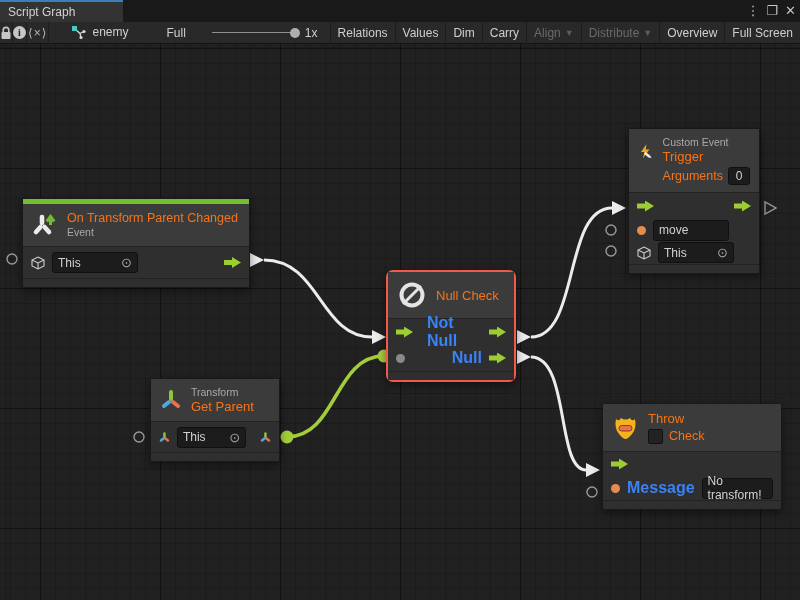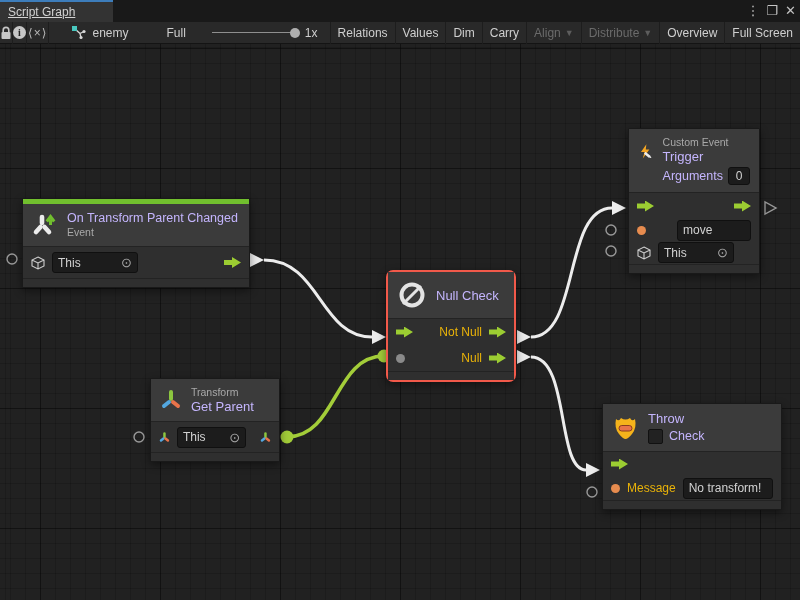--- a/index.html
+++ b/index.html
@@ -1,41 +1,41 @@
 <!DOCTYPE html>
 <html><head>
 <meta charset="utf-8">
 <style>
   html,body{margin:0;padding:0;background:#161616;width:800px;height:600px;overflow:hidden;
     font-family:"Liberation Sans",sans-serif;-webkit-font-smoothing:antialiased;}
   #app{position:relative;width:800px;height:600px;background:#161616;}
 
   
   #tabbar{position:absolute;left:0;top:0;width:800px;height:22px;background:#191919;}
-  #tab{position:absolute;left:0;top:0;width:113px;height:22px;background:#333;
+  #tab{position:absolute;left:0;top:0;width:123px;height:22px;background:#333;
     border-top:2px solid #3d7dbb;box-sizing:border-box;color:#d2d2d2;font-size:12px;
-    display:flex;align-items:center;padding-left:8px;text-decoration:underline;}
+    display:flex;align-items:center;padding-left:8px;}
   #winbtns{position:absolute;right:4px;top:0;height:22px;display:flex;align-items:center;gap:7px;color:#c4c4c4;}
   #winbtns span{font-size:13px;line-height:22px;cursor:default;}
   #menu-dots{font-size:14px;letter-spacing:0;}
 
   
   #toolbar{position:absolute;left:0;top:22px;width:800px;height:22px;background:#292929;
     border-bottom:1px solid #141414;box-sizing:border-box;display:flex;align-items:center;color:#cfcfcf;font-size:12px;}
   .sep{width:1px;height:22px;background:#1d1d1d;flex:0 0 1px;}
   .tbtn{height:22px;display:flex;align-items:center;justify-content:center;padding:0 7px;white-space:nowrap;}
   .tbtn.disabled{color:#6b6b6b;}
   .caret{font-size:9px;margin-left:4px;color:#8a8a8a;}
   .tbtn.disabled .caret{color:#5d5d5d;}
   #lock-btn{width:22px;padding:0;}
   #info-btn{width:26px;padding:0;}
   #code-btn{width:69px;padding:0;color:#b9b9b9;font-size:12px;letter-spacing:1px;}
   #info-circle{width:13px;height:13px;border-radius:50%;background:#c6c6c6;color:#232323;
     font-size:10px;font-weight:bold;display:flex;align-items:center;justify-content:center;font-family:"Liberation Serif",serif;}
-  #graph-ref{display:flex;align-items:center;gap:6px;margin-left:22px;}
+  #graph-ref{display:flex;gap:6px;margin-left:22px;}
   #zoom-group{display:flex;align-items:center;margin-left:38px;}
   #zoom-track{position:relative;width:84px;height:1px;background:#8f8f8f;margin-left:26px;}
   #zoom-thumb{position:absolute;right:-4px;top:-4.5px;width:10px;height:10px;border-radius:50%;background:#aeaeae;}
   #zoom-val{margin-left:9px;}
   #right-btns{margin-left:12px;display:flex;align-items:center;height:22px;flex:1;}
   #right-btns .tbtn{flex:0 0 auto;}
 
   
   #canvas{position:absolute;left:0;top:44px;width:800px;height:556px;background:#212121;
     background-image:
@@ -47,32 +47,32 @@
   #wires{position:absolute;left:0;top:0;width:800px;height:556px;z-index:1;}
 
   
   .node{position:absolute;z-index:2;background:#2f2f2f;border:1px solid #191919;border-radius:2px;
     box-shadow:0 3px 8px rgba(0,0,0,.45);color:#d6d6d6;}
   .node.selected{border:2px solid #f1594a;}
   .colorbar{height:5px;background:#71bf2e;}
   .nhead{background:#3b3b3b;display:flex;align-items:center;gap:9px;padding:7px 9px;}
   .nbody{border-top:1px solid #232323;background:#2f2f2f;}
   .nfoot{height:8px;border-top:1px solid #232323;background:#2f2f2f;}
-  .ntitle{font-size:12.5px;color:#c4b5fd;line-height:15px;}
+  .ntitle{font-size:12.5px;color:#f97316;line-height:15px;}
   .nsub{font-size:10.5px;color:#a9a9a9;line-height:13px;}
   .row{display:flex;align-items:center;gap:7px;padding:0 8px;}
   .field{background:#1c1c1c;border:1px solid #101010;border-radius:3px;color:#d2d2d2;font-size:12px;
     padding:1px 5px;display:flex;align-items:center;height:17px;box-sizing:content-box;}
   .field .tgt{margin-left:auto;color:#a8a8a8;font-size:13px;line-height:13px;}
   .arrow{width:17px;height:11px;background:#9ccd32;flex:0 0 17px;
     clip-path:polygon(0 28%,47% 28%,47% 0,100% 50%,47% 100%,47% 72%,0 72%);}
   .dot{width:9px;height:9px;border-radius:50%;flex:0 0 9px;}
   .dot.gray{background:#8a8a8a;}
   .dot.orange{background:#e78c4f;}
-  .plabel{font-size:12px;color:#eab308;}
+  .plabel{font-size:16px;color:#3b82f6;font-weight:bold;}
   .spacer{flex:1;}
   .checkbox{width:13px;height:13px;background:#222;border:1px solid #111;border-radius:2px;}
   .argbox{background:#1c1c1c;border:1px solid #101010;border-radius:3px;min-width:12px;height:16px;
     display:flex;align-items:center;justify-content:center;padding:0 4px;font-size:12px;color:#d2d2d2;}
   svg{display:block;}
 </style>
 </head>
 <body>
 
 <div id="app">
@@ -238,21 +238,21 @@
         </div>
       </div>
       <div class="nbody">
         <div class="row" style="height:26px;">
           <div class="arrow"></div>
           <div class="spacer"></div>
           <div class="arrow"></div>
         </div>
         <div class="row" style="height:22px;">
           <div class="dot orange"></div>
-          <div class="field" style="width:64px;margin-left:24px;">
+          <div class="field" style="width:64px;">
             <span>move</span>
           </div>
         </div>
         <div class="row" style="height:23px;">
           <svg width="14" height="14" viewBox="0 0 14 14">
             <path d="M7 1 L13 4 L13 10 L7 13 L1 10 L1 4 Z M1 4 L7 7 L13 4 M7 7 L7 13" stroke="#cfcfcf" stroke-width="1.1" fill="none"></path>
           </svg>
           <div class="field" style="width:64px;">
             <span>This</span>
             <span class="tgt">⊙</span>

